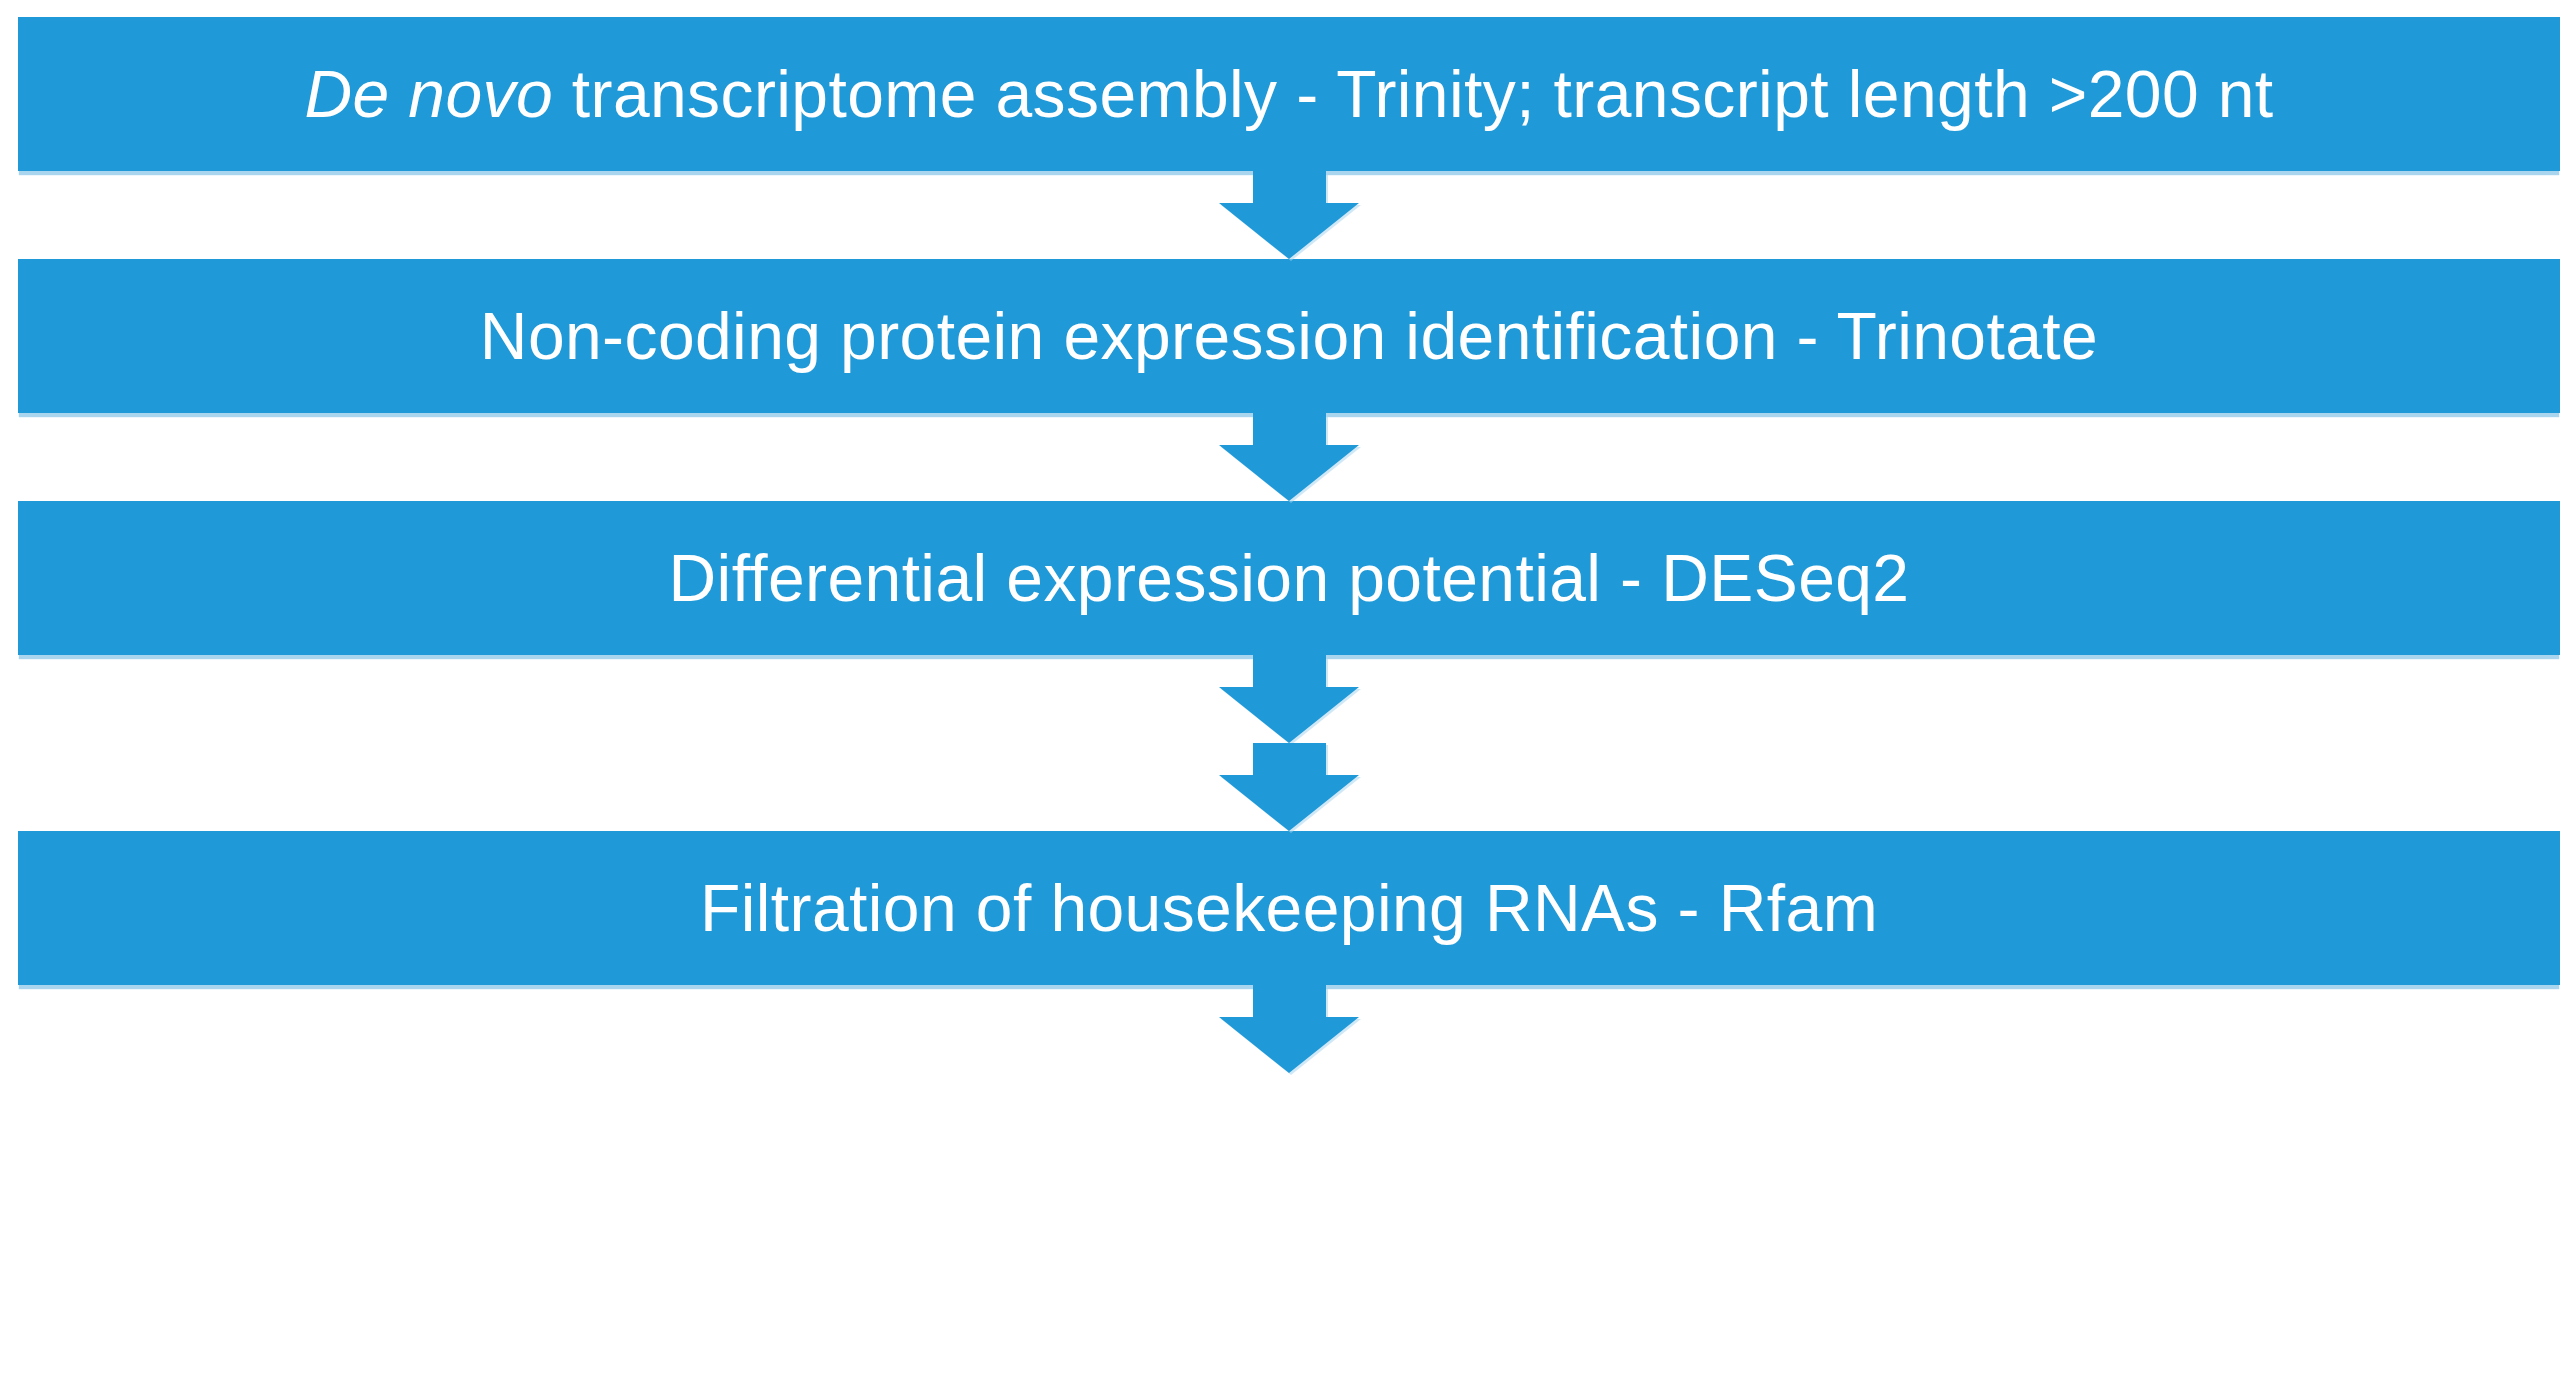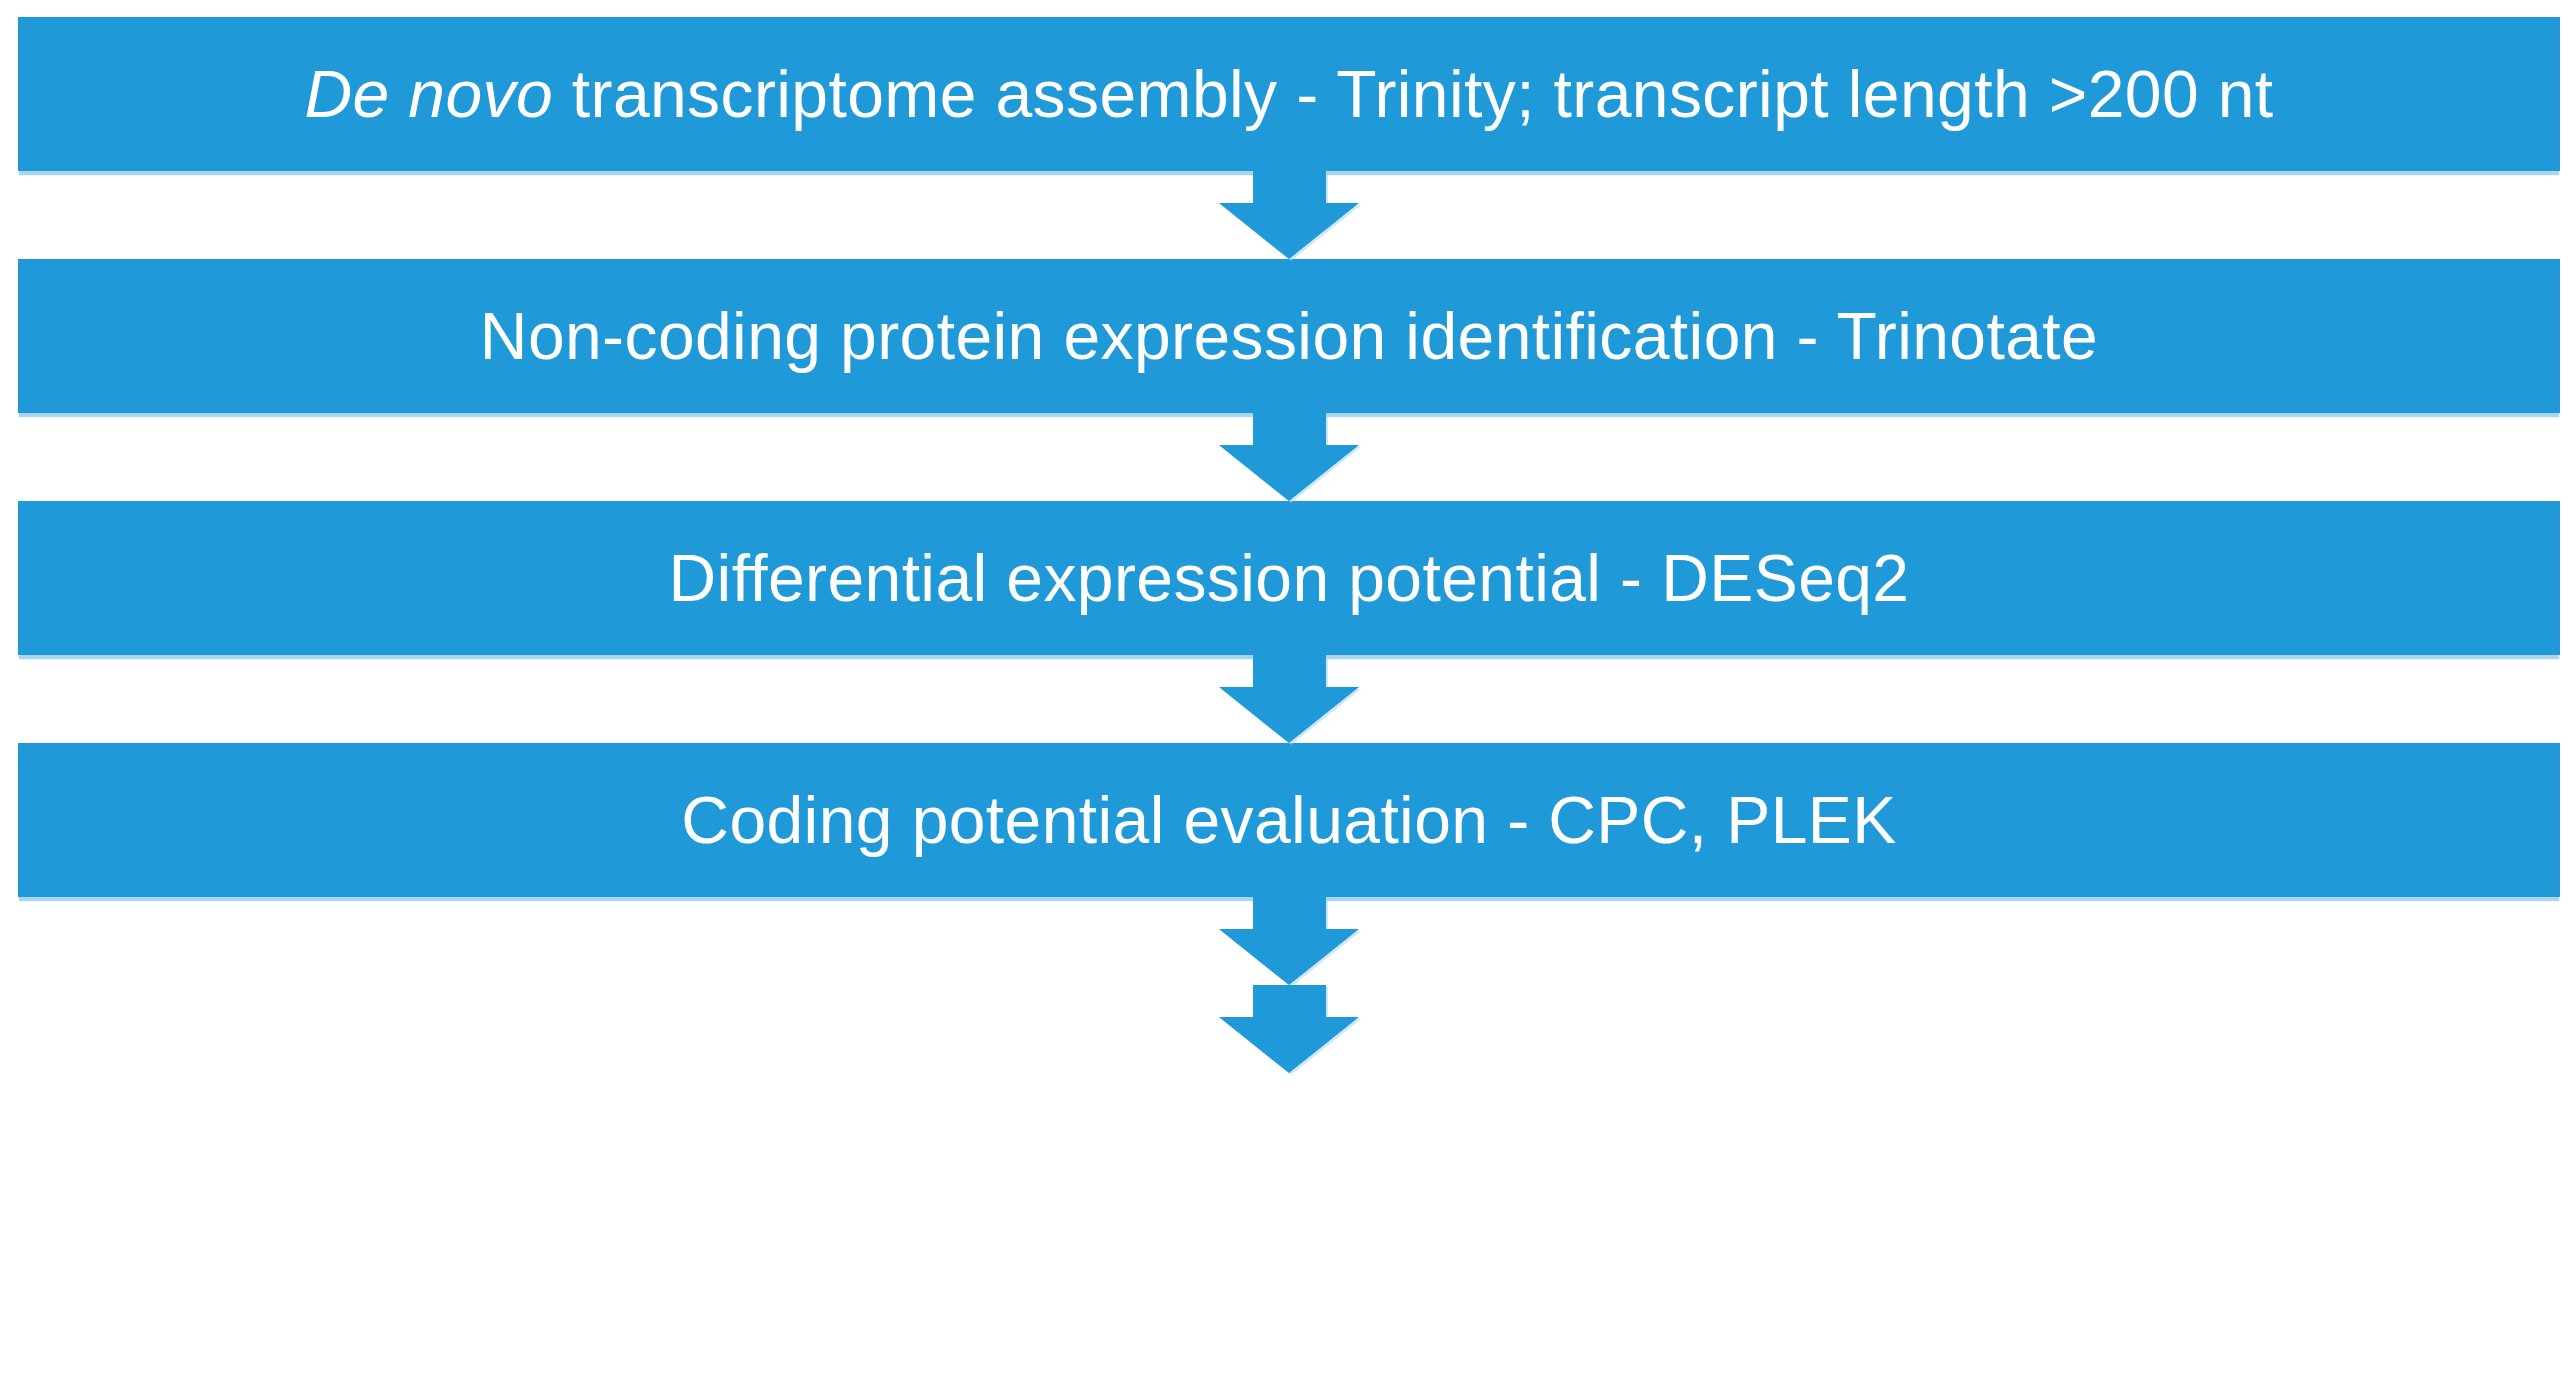--- a/index.html
+++ b/index.html
@@ -109,31 +109,31 @@
     <div class="step-label"><span class="seg-regular">Differential expression potential - DESeq2</span></div>
   </div>
 
   <div class="arrow-gap">
     <div class="arrow">
       <div class="arrow-stem"></div>
       <div class="arrow-head"></div>
     </div>
   </div>
 
-  <div class="step">
-    <div class="step-label"><span class="seg-regular">Coding potential evaluation - CPC, PLEK</span></div>
-  </div>
 
   <div class="arrow-gap">
     <div class="arrow">
       <div class="arrow-stem"></div>
       <div class="arrow-head"></div>
     </div>
   </div>
 
+  <div class="step">
+    <div class="step-label"><span class="seg-regular">Filtration of housekeeping RNAs - Rfam</span></div>
+  </div>
 
   <div class="arrow-gap">
     <div class="arrow">
       <div class="arrow-stem"></div>
       <div class="arrow-head"></div>
     </div>
   </div>
 
 </div>
 </div>

